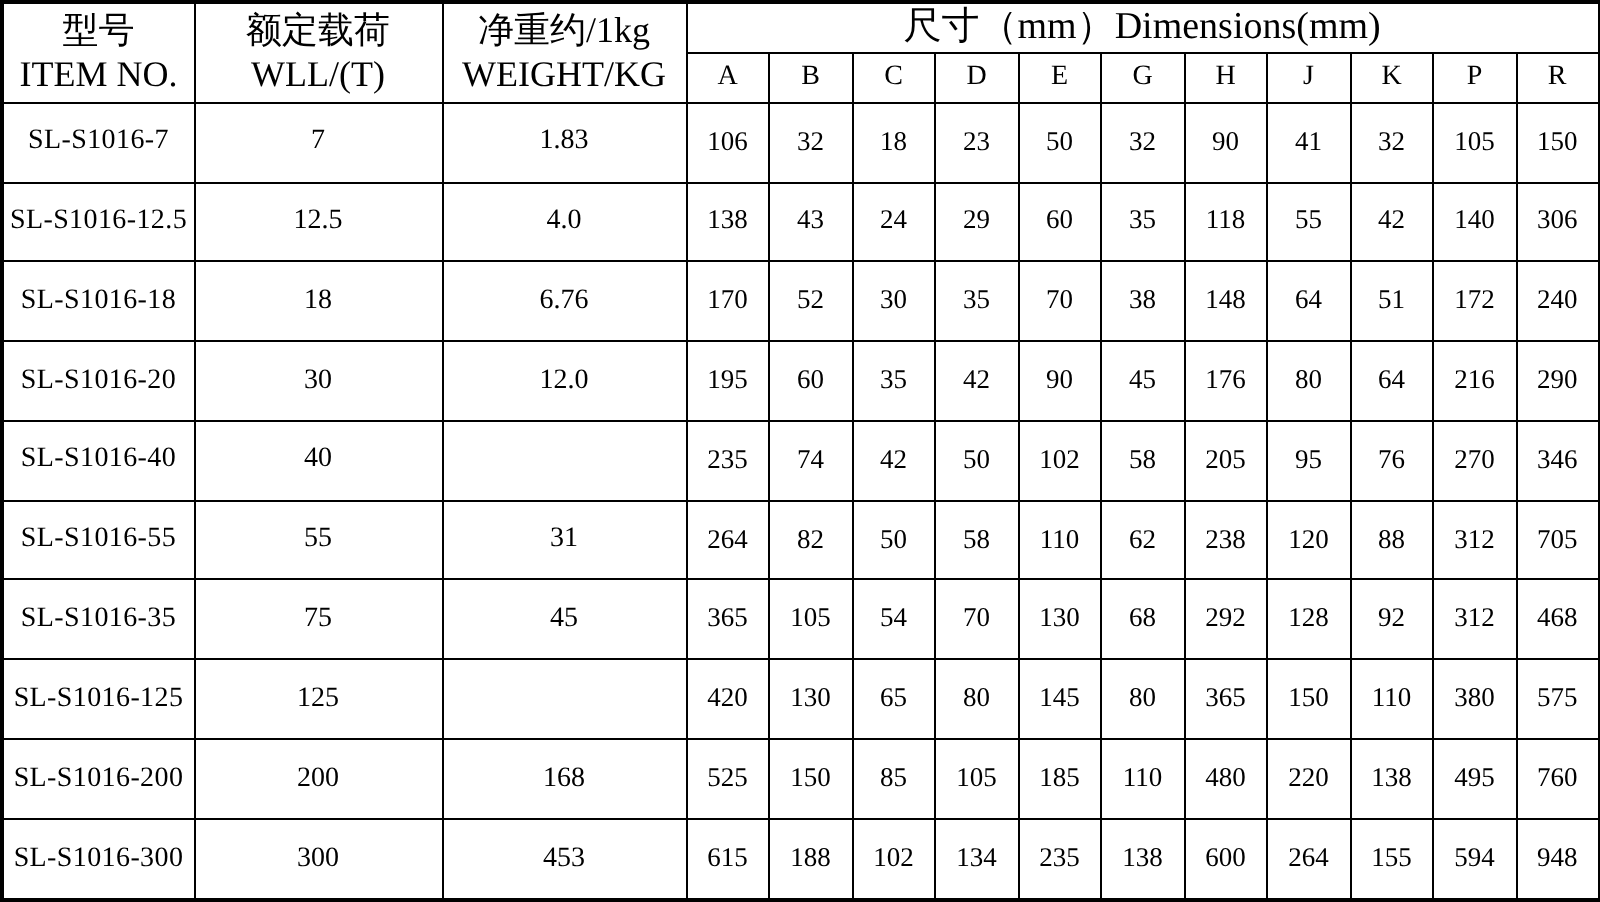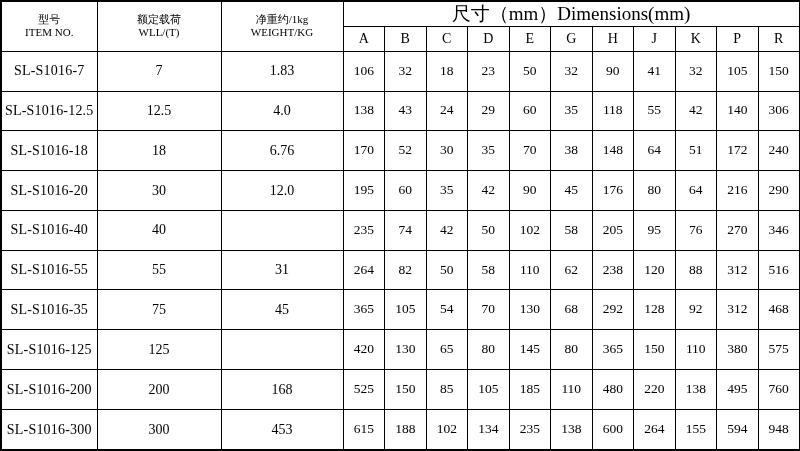--- a/index.html
+++ b/index.html
@@ -26,21 +26,21 @@
     vertical-align: middle;
     font-weight: normal;
     padding: 0;
     line-height: 1.25;
   }
   
   #spec-table {
     border: 2px solid #000000;
   }
   .hdr {
-    font-size: 11px;
+    font-size: 18px;
   }
   .hdr .line1 { display: block; }
   .hdr .line2 { display: block; }
   .dim-top {
     font-size: 19px;
     height: 22px;
   }
   .dim-letter {
     font-size: 14px;
     height: 24px;
@@ -199,21 +199,21 @@
       <td class="cell-dim">264</td>
       <td class="cell-dim">82</td>
       <td class="cell-dim">50</td>
       <td class="cell-dim">58</td>
       <td class="cell-dim">110</td>
       <td class="cell-dim">62</td>
       <td class="cell-dim">238</td>
       <td class="cell-dim">120</td>
       <td class="cell-dim">88</td>
       <td class="cell-dim">312</td>
-      <td class="cell-dim">516</td>
+      <td class="cell-dim">705</td>
     </tr>
     <tr>
       <td class="cell-item">SL-S1016-35</td>
       <td class="cell-num">75</td>
       <td class="cell-num">45</td>
       <td class="cell-dim">365</td>
       <td class="cell-dim">105</td>
       <td class="cell-dim">54</td>
       <td class="cell-dim">70</td>
       <td class="cell-dim">130</td>

